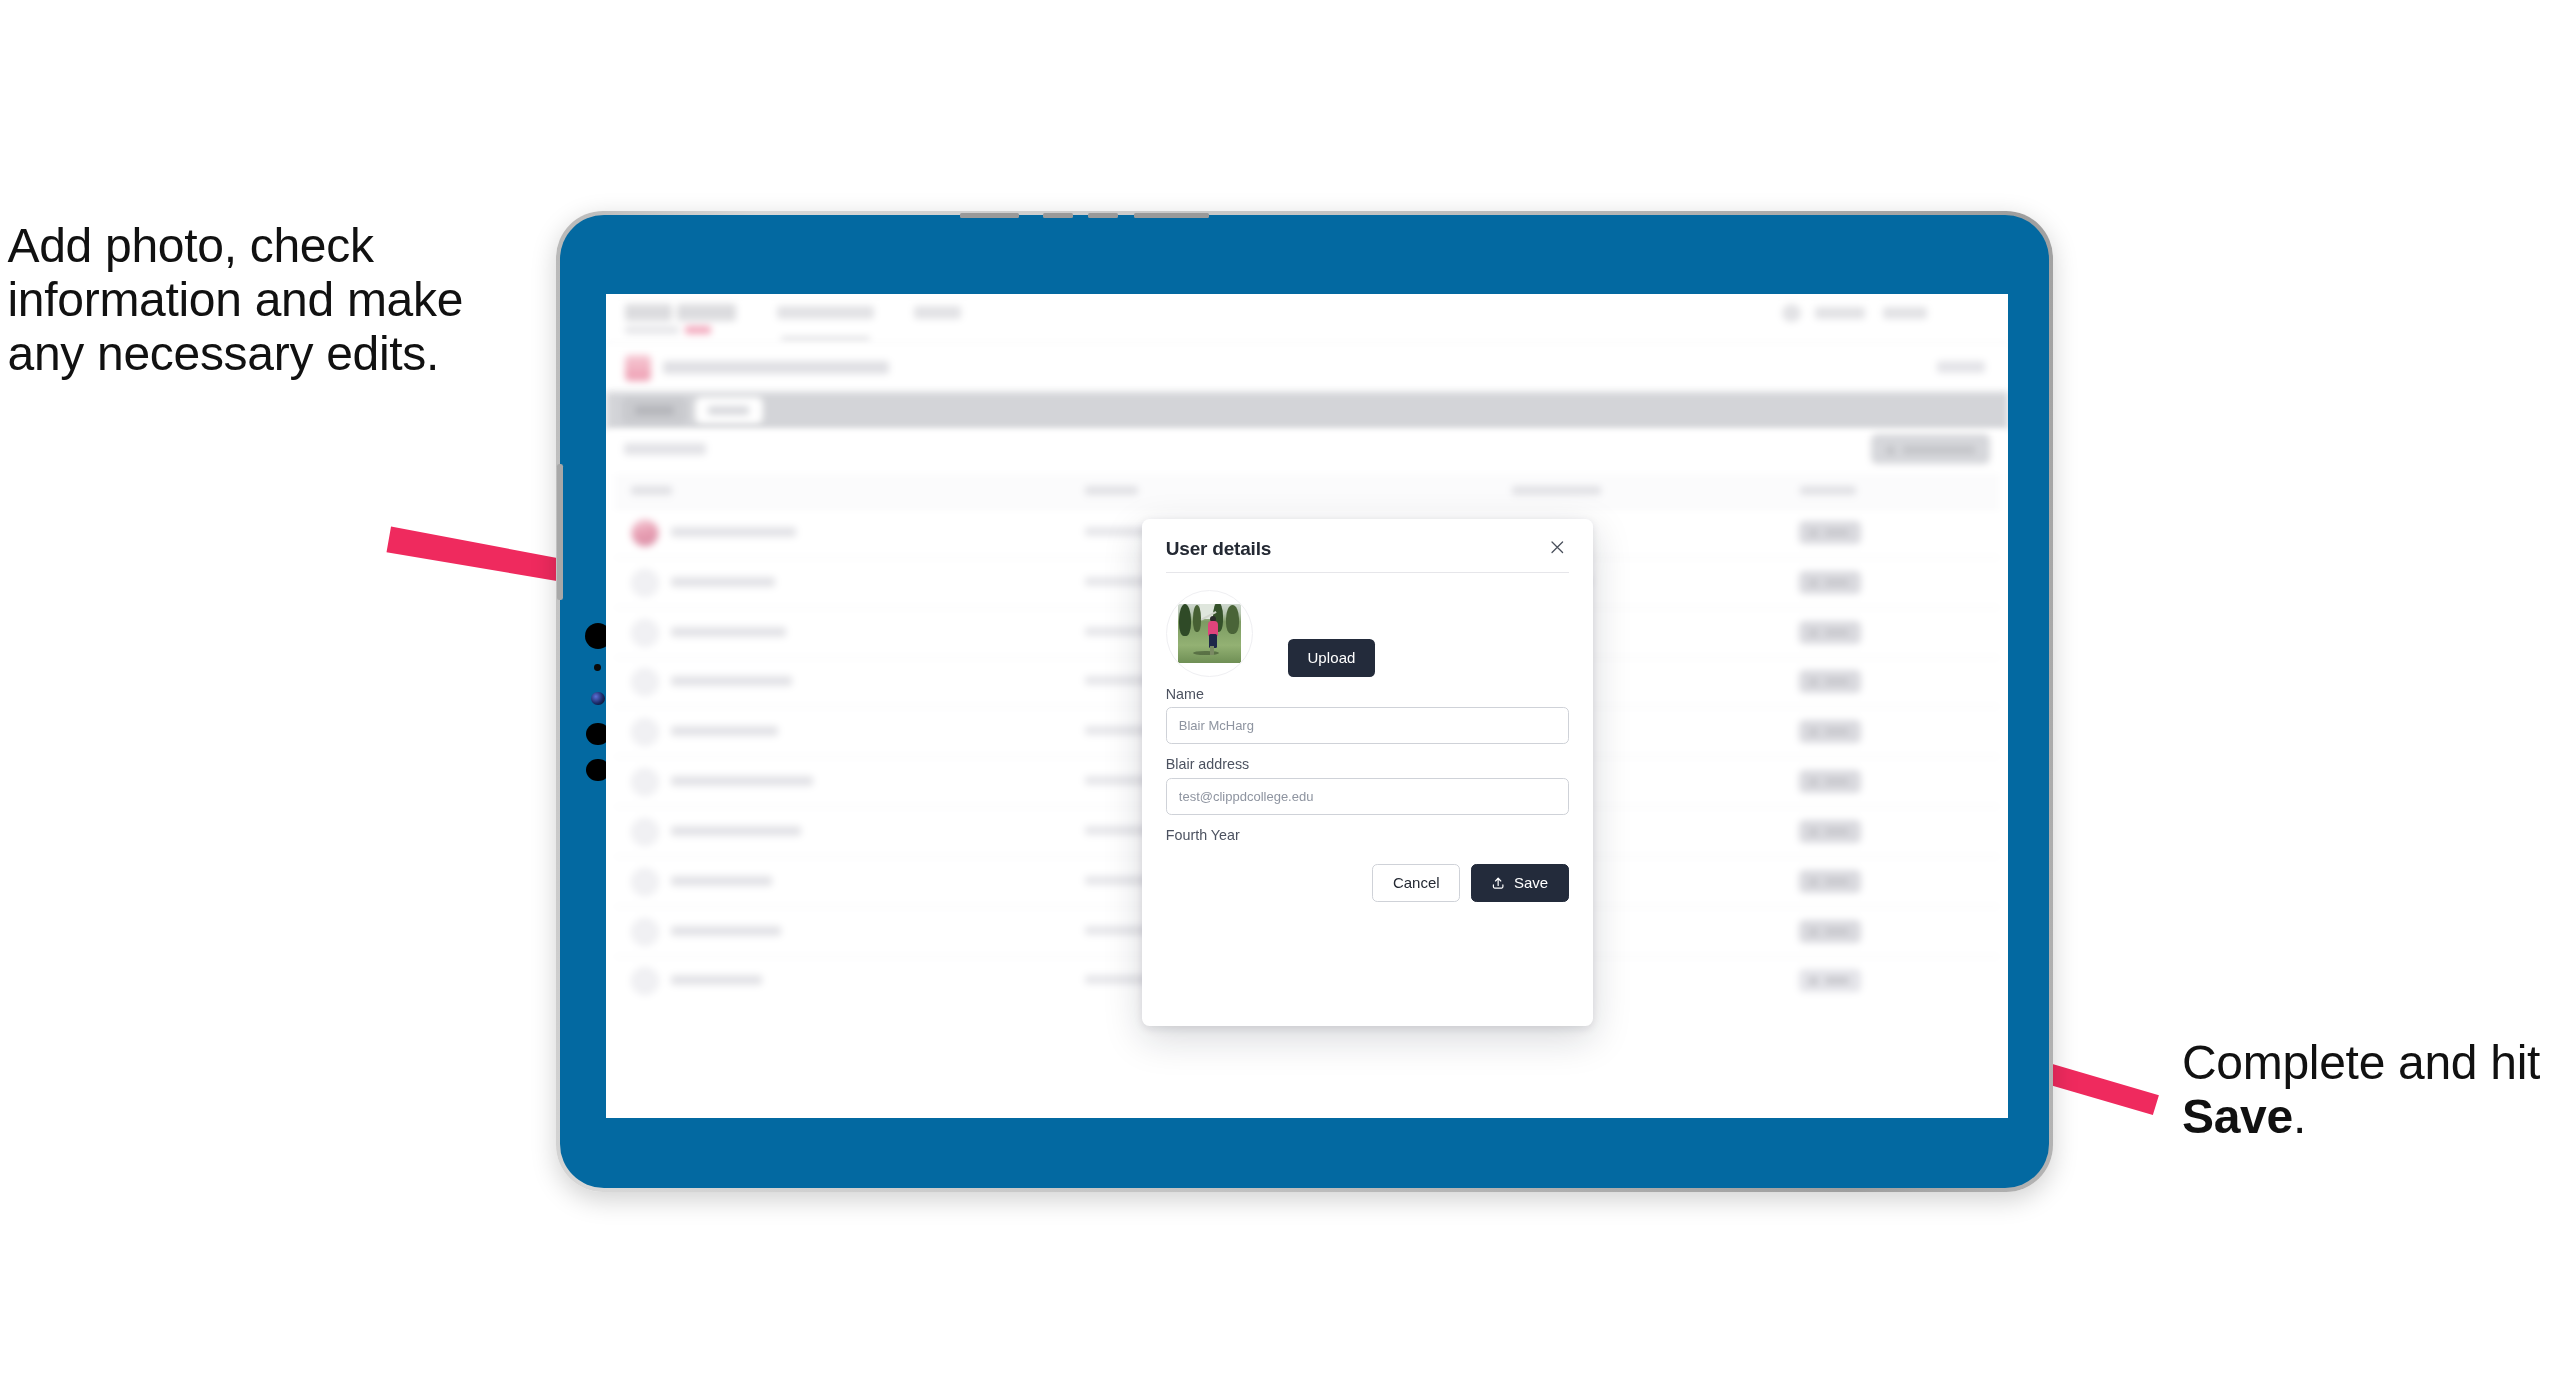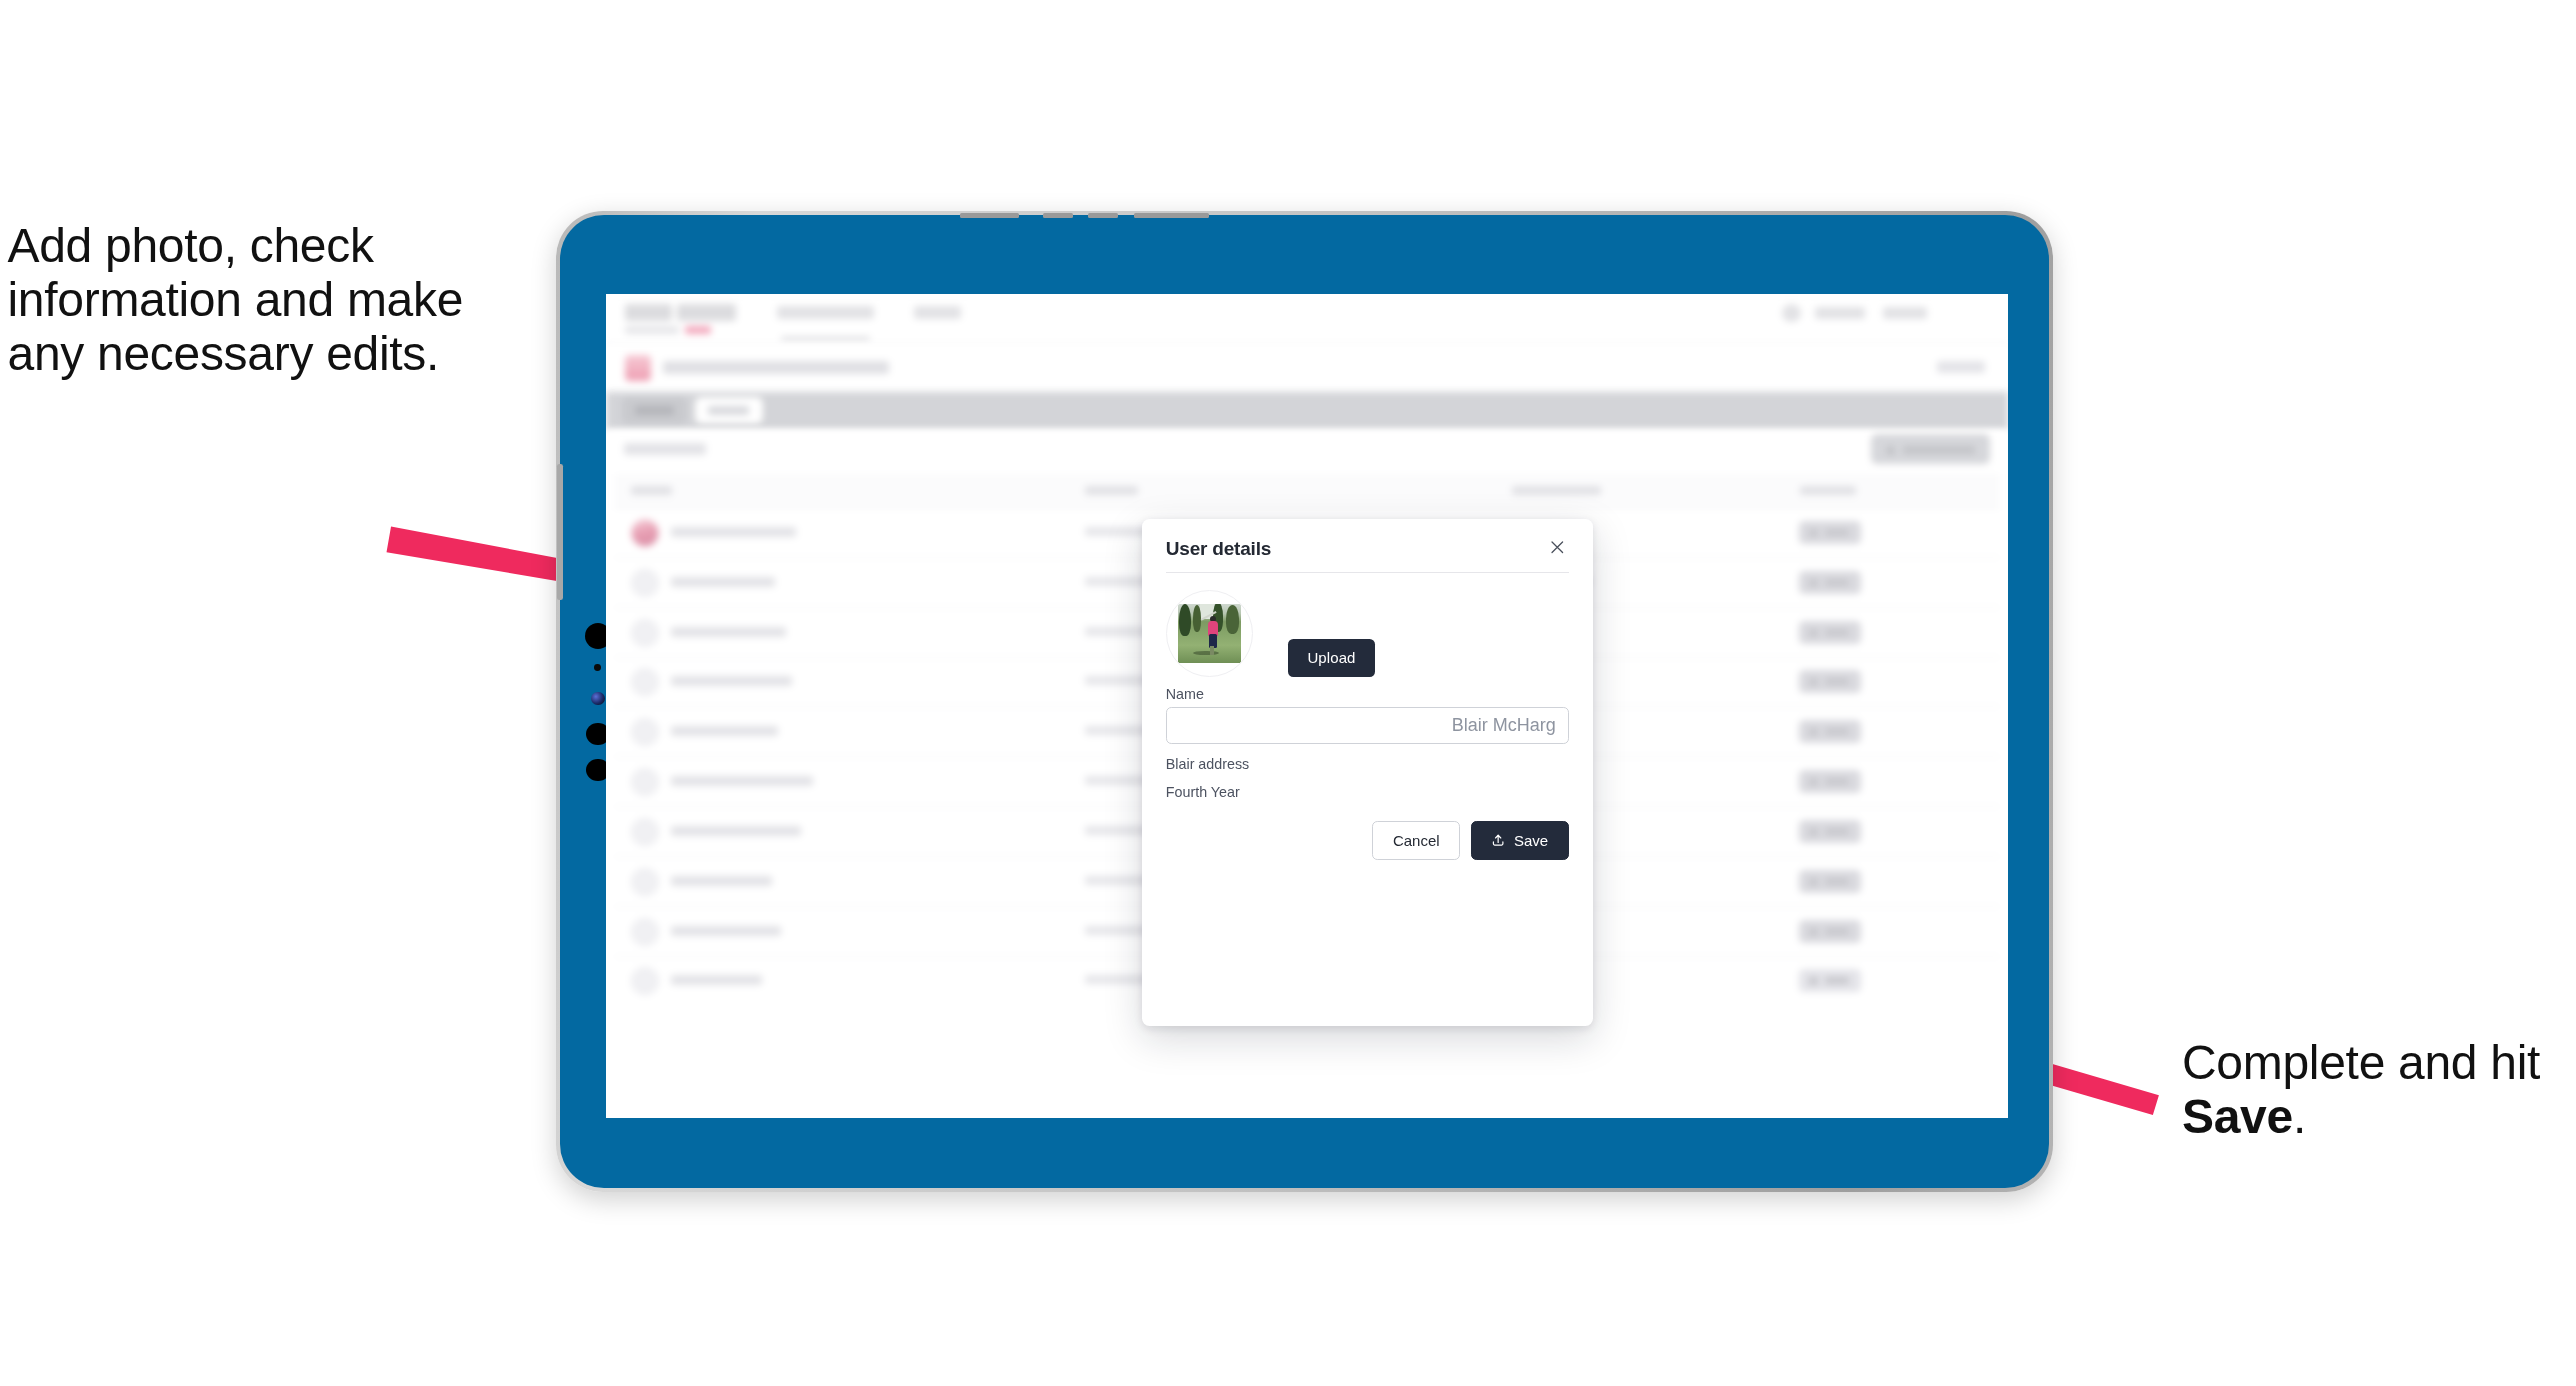--- a/index.html
+++ b/index.html
@@ -370,26 +370,25 @@
     margin-bottom: 5.3px;
     font-weight: 400;
   }
   .field-input {
     width: 100%;
     box-sizing: border-box;
     height: 37px;
     border: 0.8px solid #cfd2d8;
     border-radius: 5.3px;
     background: #ffffff;
-    font-size: 18px;
+    font-size: 13px;
     color: #8e94a0;
     padding: 0 12px;
     font-family: "Liberation Sans", sans-serif;
     outline: none;
-    text-align: right;
   }
   .field-input::placeholder { color: #8e94a0; }
 
   .select-wrap {
     position: relative;
     width: 100%;
     height: 37px;
     border: 0.8px solid #3a404d;
     border-radius: 5.3px;
     background: #ffffff;
@@ -652,20 +651,21 @@
             </div>
 
             <div class="field">
               <div class="field-label">Name</div>
               <input class="field-input" type="text" value="Blair McHarg" style="">
             </div>
 
 
             <div class="field">
               <div class="field-label">Blair address</div>
+              <input class="field-input" type="text" value="test@clippdcollege.edu" style="">
             </div>
 
             <div class="field">
               <div class="field-label">Fourth Year</div>
             </div>
 
             <div class="modal-actions">
               <button id="cancel-btn">Cancel</button>
               <button id="save-btn">
                 <span>

